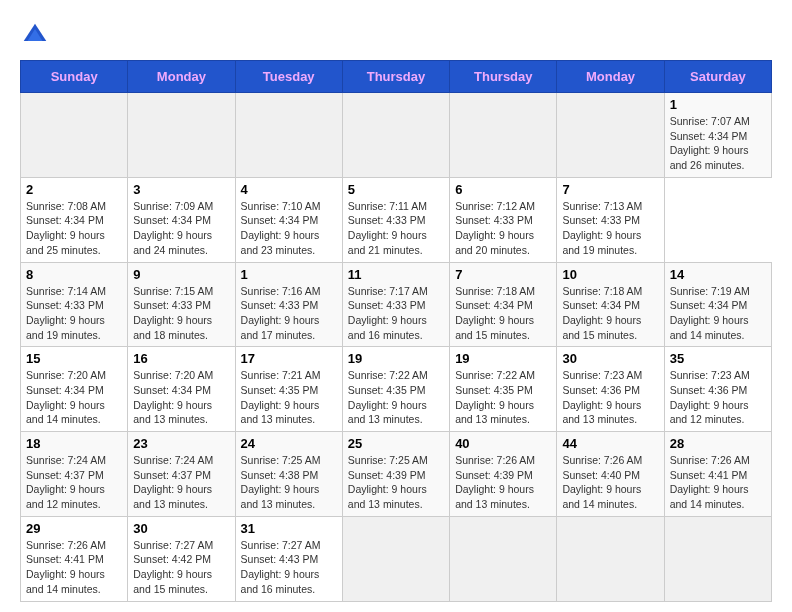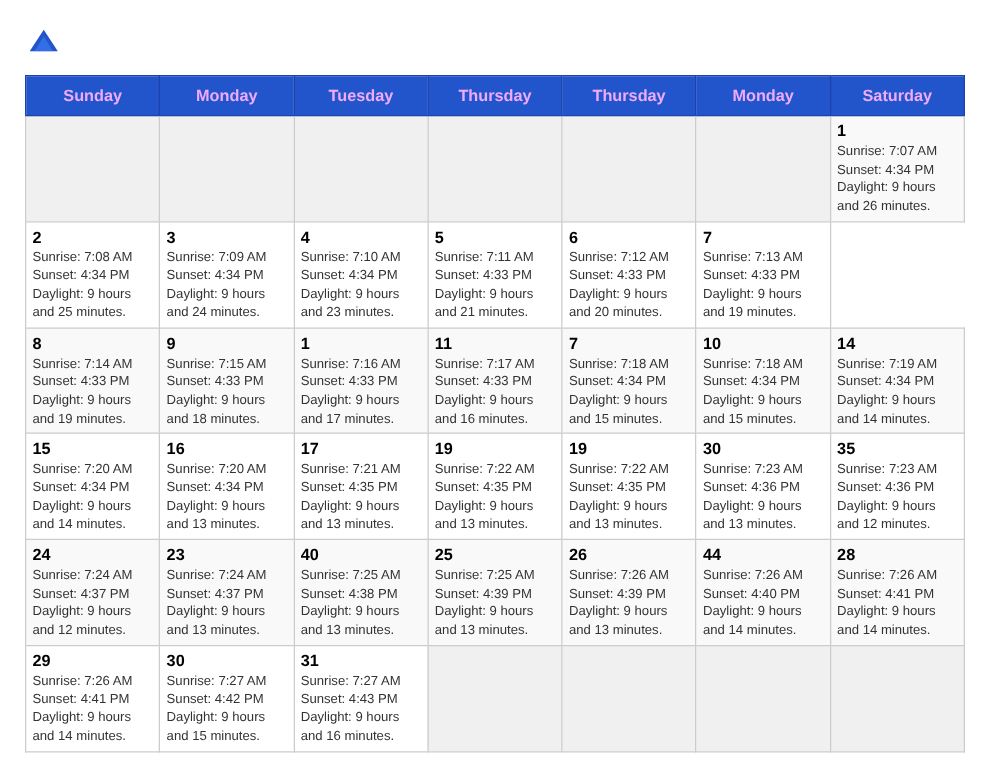--- a/index.html
+++ b/index.html
@@ -213,37 +213,37 @@
           <span class="day-num">30</span>
           <div class="day-detail">Sunrise: 7:23 AM<br>Sunset: 4:36 PM<br>Daylight: 9 hours and 13 minutes.</div>
         </td>
         <td>
           <span class="day-num">35</span>
           <div class="day-detail">Sunrise: 7:23 AM<br>Sunset: 4:36 PM<br>Daylight: 9 hours and 12 minutes.</div>
         </td>
       </tr>
       <tr>
         <td>
-          <span class="day-num">24</span>
+          <span class="day-num">18</span>
           <div class="day-detail">Sunrise: 7:24 AM<br>Sunset: 4:37 PM<br>Daylight: 9 hours and 12 minutes.</div>
         </td>
         <td>
           <span class="day-num">23</span>
           <div class="day-detail">Sunrise: 7:24 AM<br>Sunset: 4:37 PM<br>Daylight: 9 hours and 13 minutes.</div>
         </td>
         <td>
-          <span class="day-num">40</span>
+          <span class="day-num">24</span>
           <div class="day-detail">Sunrise: 7:25 AM<br>Sunset: 4:38 PM<br>Daylight: 9 hours and 13 minutes.</div>
         </td>
         <td>
           <span class="day-num">25</span>
           <div class="day-detail">Sunrise: 7:25 AM<br>Sunset: 4:39 PM<br>Daylight: 9 hours and 13 minutes.</div>
         </td>
         <td>
-          <span class="day-num">26</span>
+          <span class="day-num">40</span>
           <div class="day-detail">Sunrise: 7:26 AM<br>Sunset: 4:39 PM<br>Daylight: 9 hours and 13 minutes.</div>
         </td>
         <td>
           <span class="day-num">44</span>
           <div class="day-detail">Sunrise: 7:26 AM<br>Sunset: 4:40 PM<br>Daylight: 9 hours and 14 minutes.</div>
         </td>
         <td>
           <span class="day-num">28</span>
           <div class="day-detail">Sunrise: 7:26 AM<br>Sunset: 4:41 PM<br>Daylight: 9 hours and 14 minutes.</div>
         </td>

